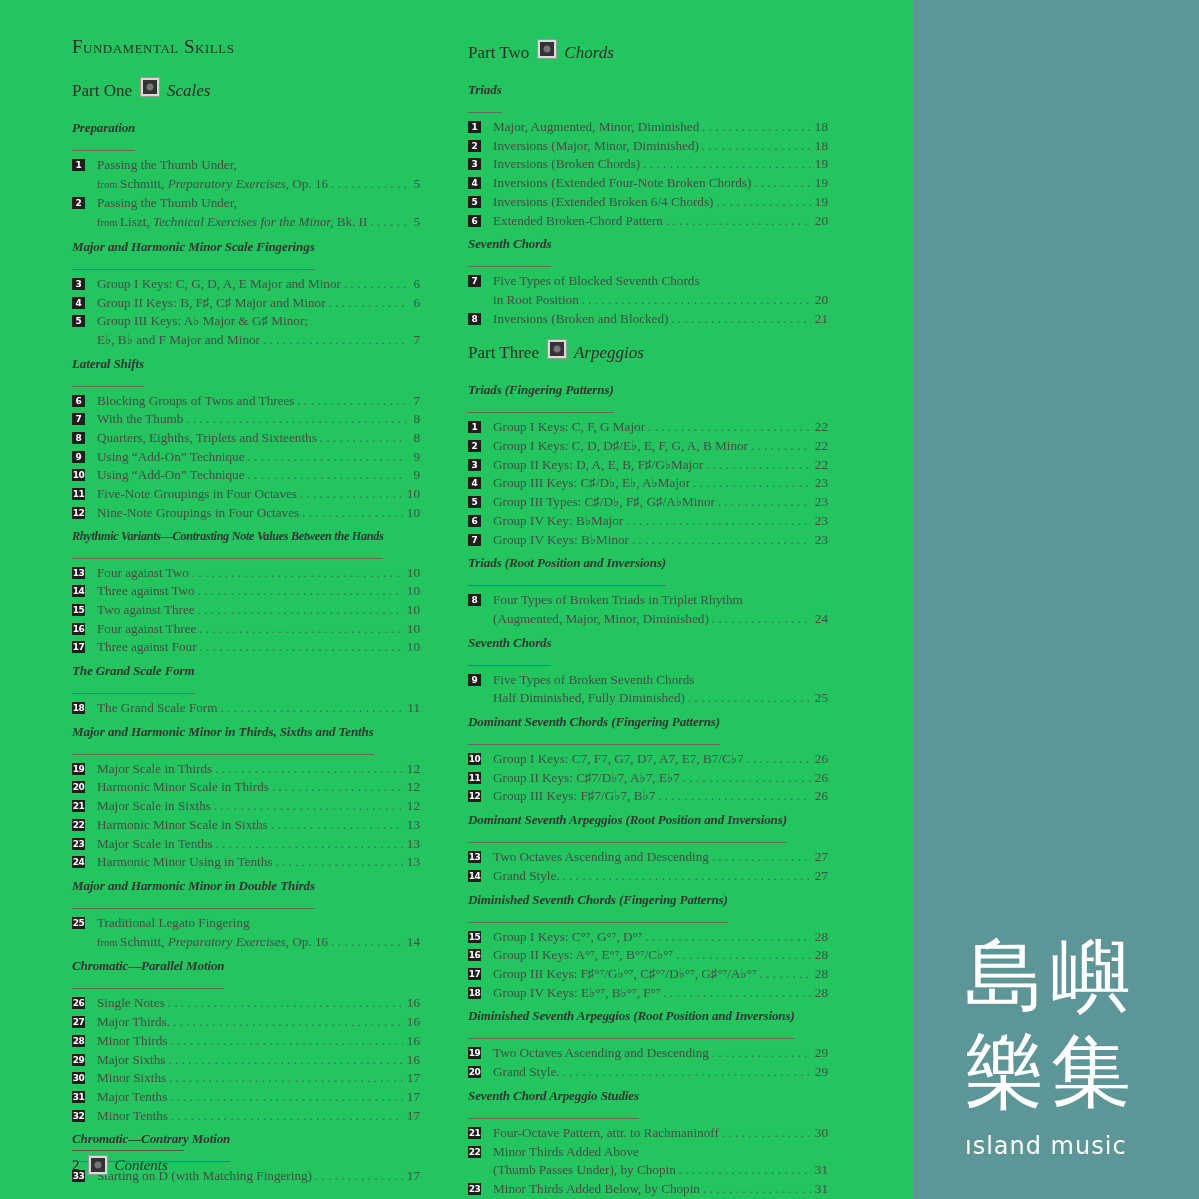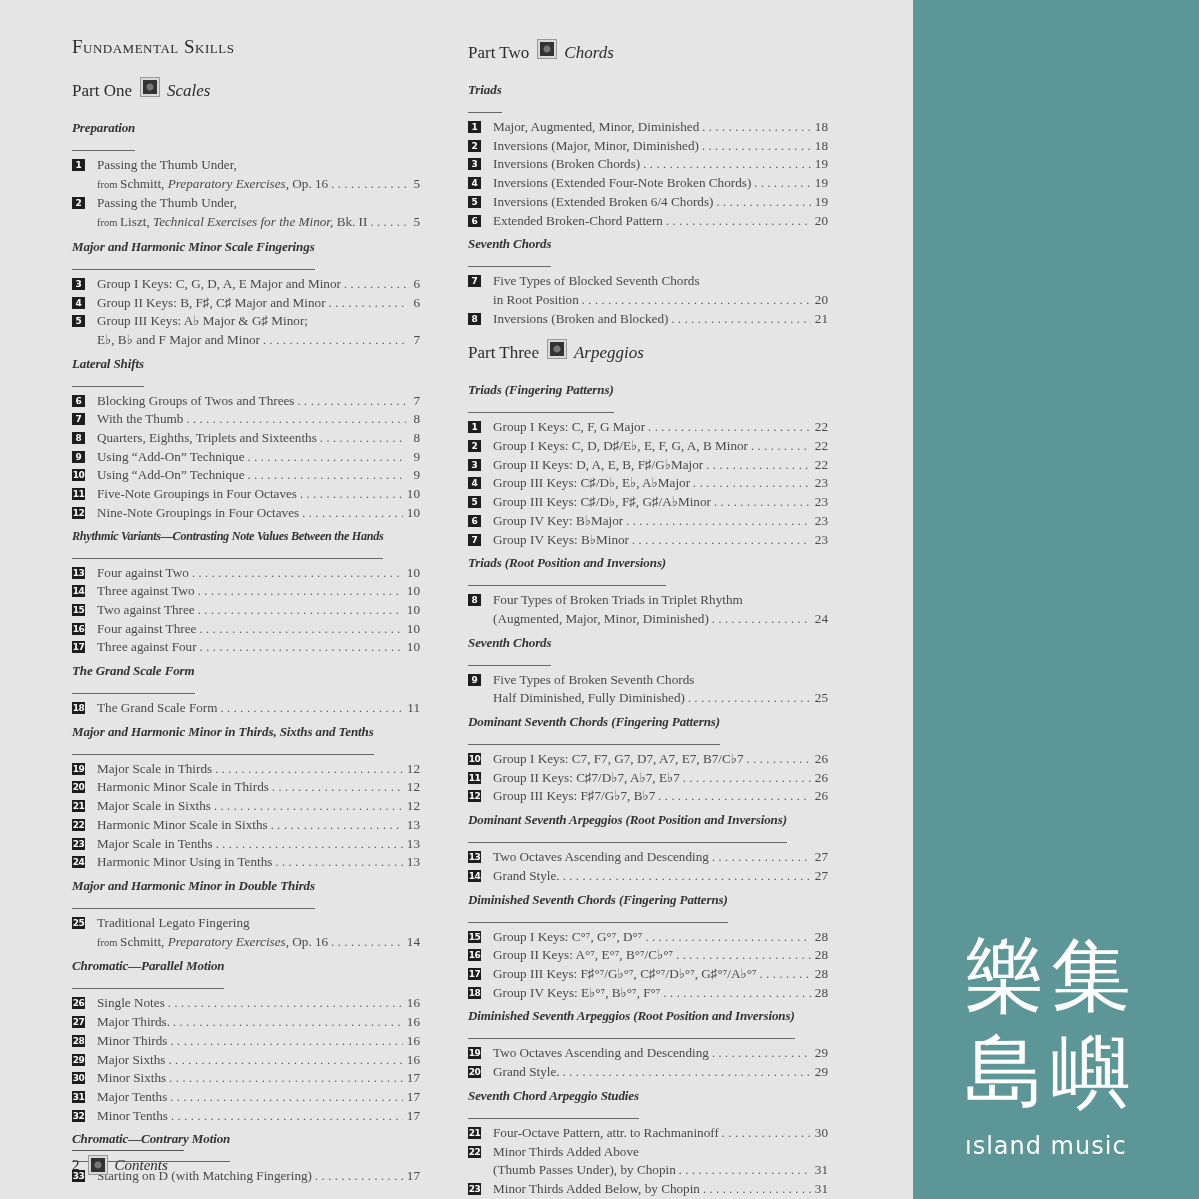--- a/index.html
+++ b/index.html
@@ -2,21 +2,21 @@
 <html><head>
 <meta charset="utf-8">
 <style>
   html, body { margin: 0; padding: 0; }
   body {
     width: 1199px; height: 1199px; position: relative; overflow: hidden;
     background: #ffffff;
     font-family: "Liberation Serif", "DejaVu Serif", serif;
     color: #3a3a3a;
   }
-  .page { position: absolute; left: 0; top: 0; width: 913px; height: 1199px; background: #e5e5e5; }
+  .page { position: absolute; left: 0; top: 0; width: 913px; height: 1199px; background: #22c55e; }
   .teal { position: absolute; left: 913px; top: 0; width: 286px; height: 1199px; background: #5c9697; }
   .col { position: absolute; }
   .col-left { left: 72px; top: 36px; width: 348px; }
   .col-right { left: 468px; top: 40px; width: 360px; }
 
   .main-title { font-size: 19px; letter-spacing: 0.5px; color: #2c2c2c; margin: 0 0 20px 0; font-variant: small-caps; font-weight: normal; }
 
   .part-head { display: flex; align-items: center; font-size: 17px; color: #2c2c2c; margin: 0 0 10px 0; height: 26px; }
   .part-head .pname { margin-right: 8px; }
   .part-head .ptitle { font-style: italic; margin-left: 7px; }
@@ -581,21 +581,21 @@
                 <span class="t"><span>Group III Keys: C♯/D♭, E♭, A♭Major</span></span>
                 <span class="dots"></span>
                 <span class="pg">23</span>
               </div>
             </div>
           </div>
           <div class="entry">
             <span class="badge">5</span>
             <div class="etext">
               <div class="line">
-                <span class="t"><span>Group III Keys: C♯/D♭, F♯, G♯/A♭Minor</span></span>
+                <span class="t"><span>Group III Types: C♯/D♭, F♯, G♯/A♭Minor</span></span>
                 <span class="dots"></span>
                 <span class="pg">23</span>
               </div>
             </div>
           </div>
           <div class="entry">
             <span class="badge">6</span>
             <div class="etext">
               <div class="line">
                 <span class="t"><span>Group IV Key: B♭Major</span></span>
@@ -823,16 +823,16 @@
     <span class="emblem">
         <i></i>
       </span>
     <span class="flabel">Contents</span>
   </div>
 </div>
 
 <div class="teal">
 </div>
 <div class="logo">
+  <div class="cjk">島嶼</div>
   <div class="cjk">樂集</div>
-  <div class="cjk">島嶼</div>
   <div class="en">ısland music</div>
 </div>
 
 </body></html>

